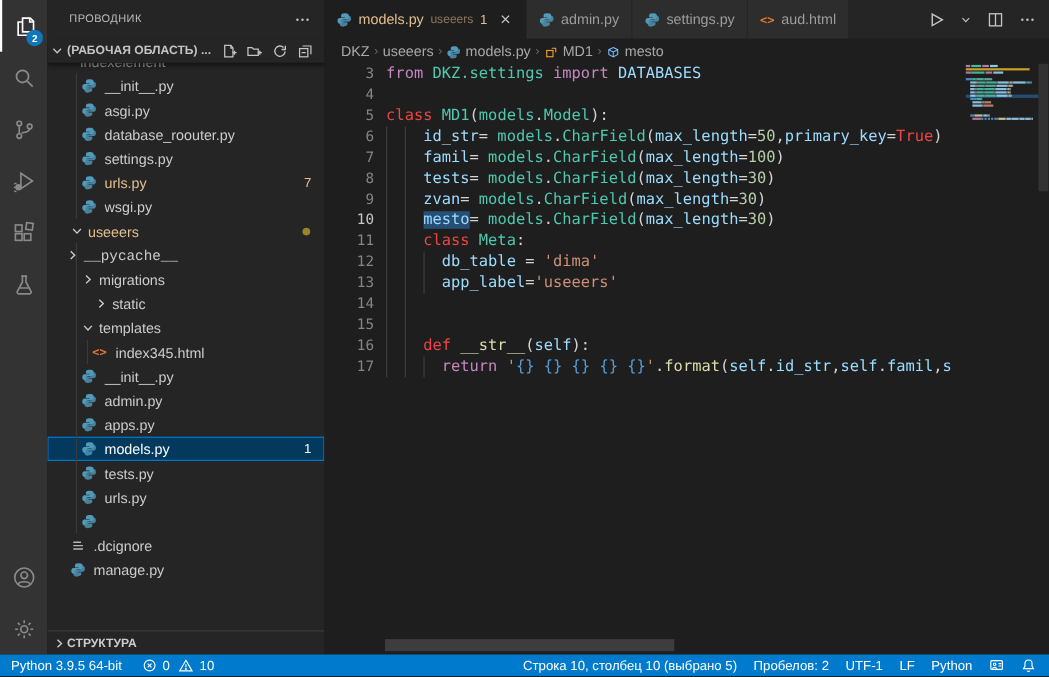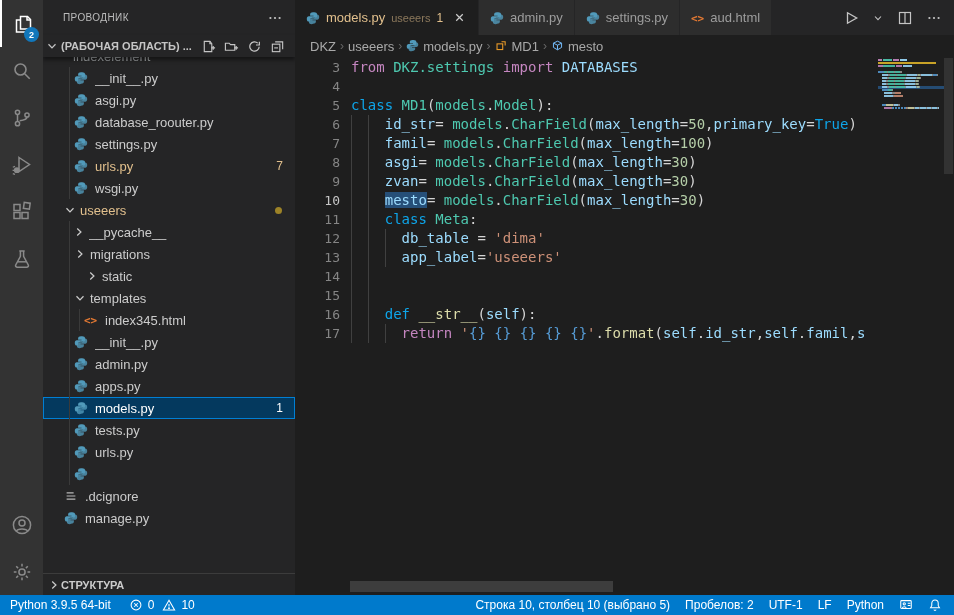--- a/index.html
+++ b/index.html
@@ -44,30 +44,30 @@
        border-right:1px solid #252526;cursor:pointer;white-space:nowrap}
   .tab.active{background:#1E1E1E}
   .tab .desc{font-size:11px;color:rgba(226,192,141,.55)}
   .tab .tbdg{color:#E2C08D;font-size:12px}
   .tab .close{margin-left:3px;color:#C5C5C5;font-size:15px;line-height:1;cursor:pointer}
   .htmlgl{color:#E37933;font-family:"DejaVu Sans Mono",monospace;font-size:11px;font-weight:bold}
   .editor-actions{margin-left:auto;display:flex;align-items:center;gap:13px;padding:0 12px}
   .ea{cursor:pointer;display:flex;align-items:center}
   .breadcrumb{position:absolute;top:35px;left:0;right:0;height:22px;display:flex;align-items:center;font-size:13px;
               color:#A9A9A9;padding-left:15px}
-  .bc-item{display:flex;align-items:flex-start;gap:4px;cursor:pointer}
+  .bc-item{display:flex;align-items:flex-end;gap:4px;cursor:pointer}
   .bc-sep{color:#666;margin:0 4px;font-size:12px}
   
   .code{position:absolute;top:57px;left:0;right:0;bottom:0;font-family:"DejaVu Sans Mono",monospace;font-size:14px;overflow:hidden}
   .lines{padding-top:1px}
   .cline{height:19px;line-height:19px;display:flex;cursor:text}
   .ln{width:45px;flex:none;text-align:right;color:#858585;font-size:13px;user-select:none}
   .ln.cur{color:#C6C6C6}
   .ltext{margin-left:11px;white-space:pre}
-  .tk-kc{color:#C586C0}.tk-kw{color:#0ea5e9}.tk-cl{color:#4EC9B0}.tk-vr{color:#9CDCFE}
+  .tk-kc{color:#C586C0}.tk-kw{color:#ef4444}.tk-cl{color:#4EC9B0}.tk-vr{color:#9CDCFE}
   .tk-fn{color:#DCDCAA}.tk-st{color:#CE9178}.tk-nm{color:#B5CEA8}.tk-pl{color:#D4D4D4}.tk-fp{color:#569CD6}
   .sel{background:#264F78}
   .guide{position:absolute;width:1px;background:#404040}
   .minimap{position:absolute;top:2px;left:583px;width:66px;height:58px;cursor:pointer}
   .mm-seg{position:absolute;height:2px}
   .mm-hl{position:absolute;left:0;width:66px;height:3px;background:rgba(38,79,120,.95)}
   .hscroll{position:absolute;left:55px;top:524px;width:263px;height:11px;background:rgba(121,121,121,.35);cursor:pointer}
   .vscroll{position:absolute;right:1px;top:1px;width:9px;height:116px;background:rgba(121,121,121,.22);cursor:pointer}
   
   .statusbar{position:absolute;left:0;bottom:0;width:954px;height:20px;background:#007ACC;color:#fff;font-size:12px;
@@ -308,21 +308,21 @@
         </div>
         <div class="row" style="padding-left: 20px;">
           <span class="tw">
             <svg width="14" height="14" viewBox="0 0 16 16">
               <polyline points="4,6 8,10.2 12,6" fill="none" stroke="#CCCCCC" stroke-width="1.4"></polyline>
             </svg>
           </span>
           <span class="lbl gold">useeers</span>
           <span class="dot"></span>
         </div>
-        <div class="row g2" style="padding-left: 29px;">
+        <div class="row g2" style="padding-left: 16px; font-family: Liberation Mono, monospace;">
           <span class="tw">
             <svg width="14" height="14" viewBox="0 0 16 16">
               <polyline points="6,4 10.2,8 6,12" fill="none" stroke="#CCCCCC" stroke-width="1.4"></polyline>
             </svg>
           </span>
           <span class="lbl">__pycache__</span>
         </div>
         <div class="row g2" style="padding-left: 30px;">
           <span class="tw">
             <svg width="14" height="14" viewBox="0 0 16 16">
@@ -604,21 +604,21 @@
           <div class="cline">
             <span class="ln">6</span>
             <span class="ltext"><span class="tk-pl">    </span><span class="tk-vr">id_str</span><span class="tk-pl">= </span><span class="tk-cl">models</span><span class="tk-pl">.</span><span class="tk-cl">CharField</span><span class="tk-pl">(</span><span class="tk-vr">max_length</span><span class="tk-pl">=</span><span class="tk-nm">50</span><span class="tk-pl">,</span><span class="tk-vr">primary_key</span><span class="tk-pl">=</span><span class="tk-kw">True</span><span class="tk-pl">)</span></span>
           </div>
           <div class="cline">
             <span class="ln">7</span>
             <span class="ltext"><span class="tk-pl">    </span><span class="tk-vr">famil</span><span class="tk-pl">= </span><span class="tk-cl">models</span><span class="tk-pl">.</span><span class="tk-cl">CharField</span><span class="tk-pl">(</span><span class="tk-vr">max_length</span><span class="tk-pl">=</span><span class="tk-nm">100</span><span class="tk-pl">)</span></span>
           </div>
           <div class="cline">
             <span class="ln">8</span>
-            <span class="ltext"><span class="tk-pl">    </span><span class="tk-vr">asgi</span><span class="tk-pl">= </span><span class="tk-cl">models</span><span class="tk-pl">.</span><span class="tk-cl">CharField</span><span class="tk-pl">(</span><span class="tk-vr">max_length</span><span class="tk-pl">=</span><span class="tk-nm">30</span><span class="tk-pl">)</span></span>
+            <span class="ltext"><span class="tk-pl">    </span><span class="tk-vr">tests</span><span class="tk-pl">= </span><span class="tk-cl">models</span><span class="tk-pl">.</span><span class="tk-cl">CharField</span><span class="tk-pl">(</span><span class="tk-vr">max_length</span><span class="tk-pl">=</span><span class="tk-nm">30</span><span class="tk-pl">)</span></span>
           </div>
           <div class="cline">
             <span class="ln">9</span>
             <span class="ltext"><span class="tk-pl">    </span><span class="tk-vr">zvan</span><span class="tk-pl">= </span><span class="tk-cl">models</span><span class="tk-pl">.</span><span class="tk-cl">CharField</span><span class="tk-pl">(</span><span class="tk-vr">max_length</span><span class="tk-pl">=</span><span class="tk-nm">30</span><span class="tk-pl">)</span></span>
           </div>
           <div class="cline">
             <span class="ln cur">10</span>
             <span class="ltext"><span class="tk-pl">    </span><span class="tk-vr sel">mesto</span><span class="tk-pl">= </span><span class="tk-cl">models</span><span class="tk-pl">.</span><span class="tk-cl">CharField</span><span class="tk-pl">(</span><span class="tk-vr">max_length</span><span class="tk-pl">=</span><span class="tk-nm">30</span><span class="tk-pl">)</span></span>
           </div>
           <div class="cline">

